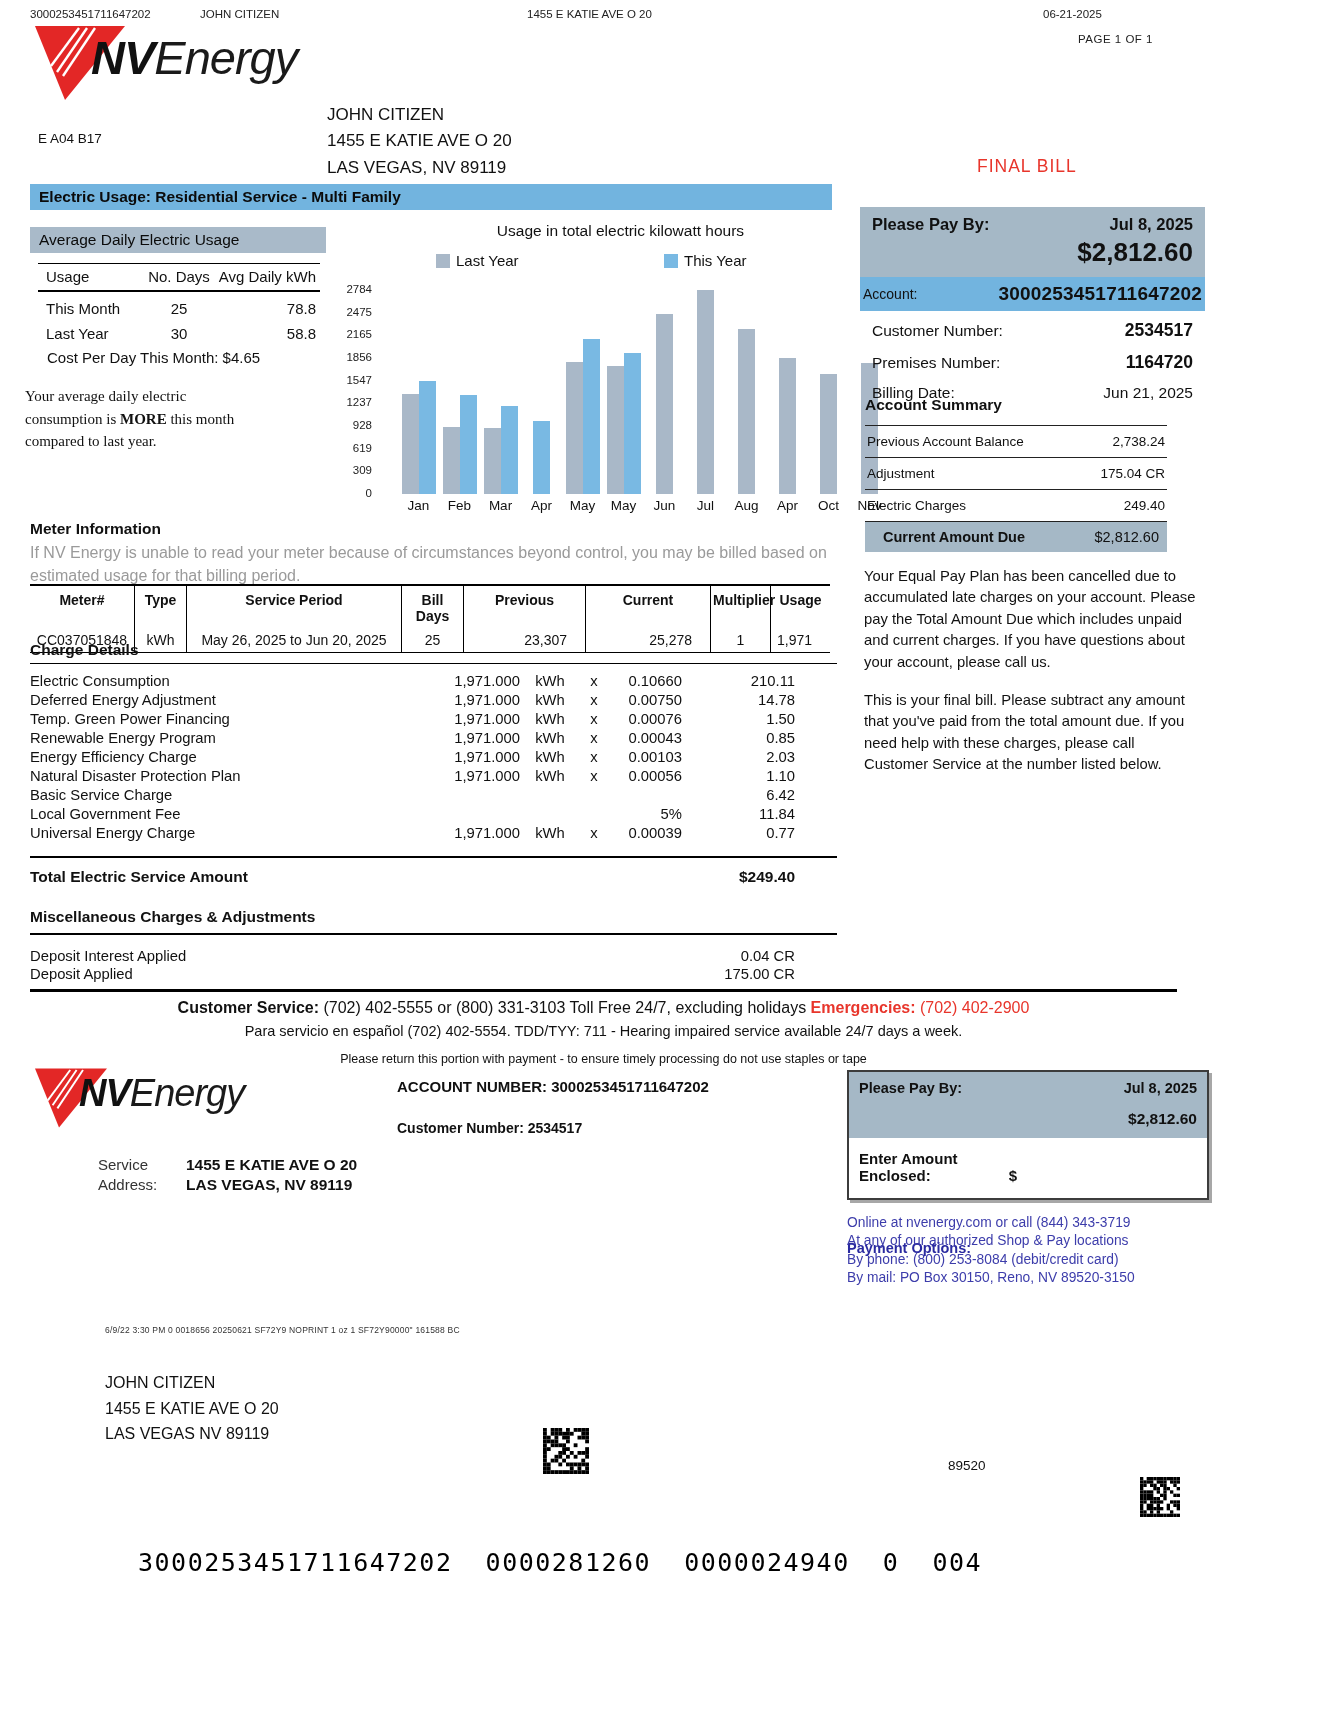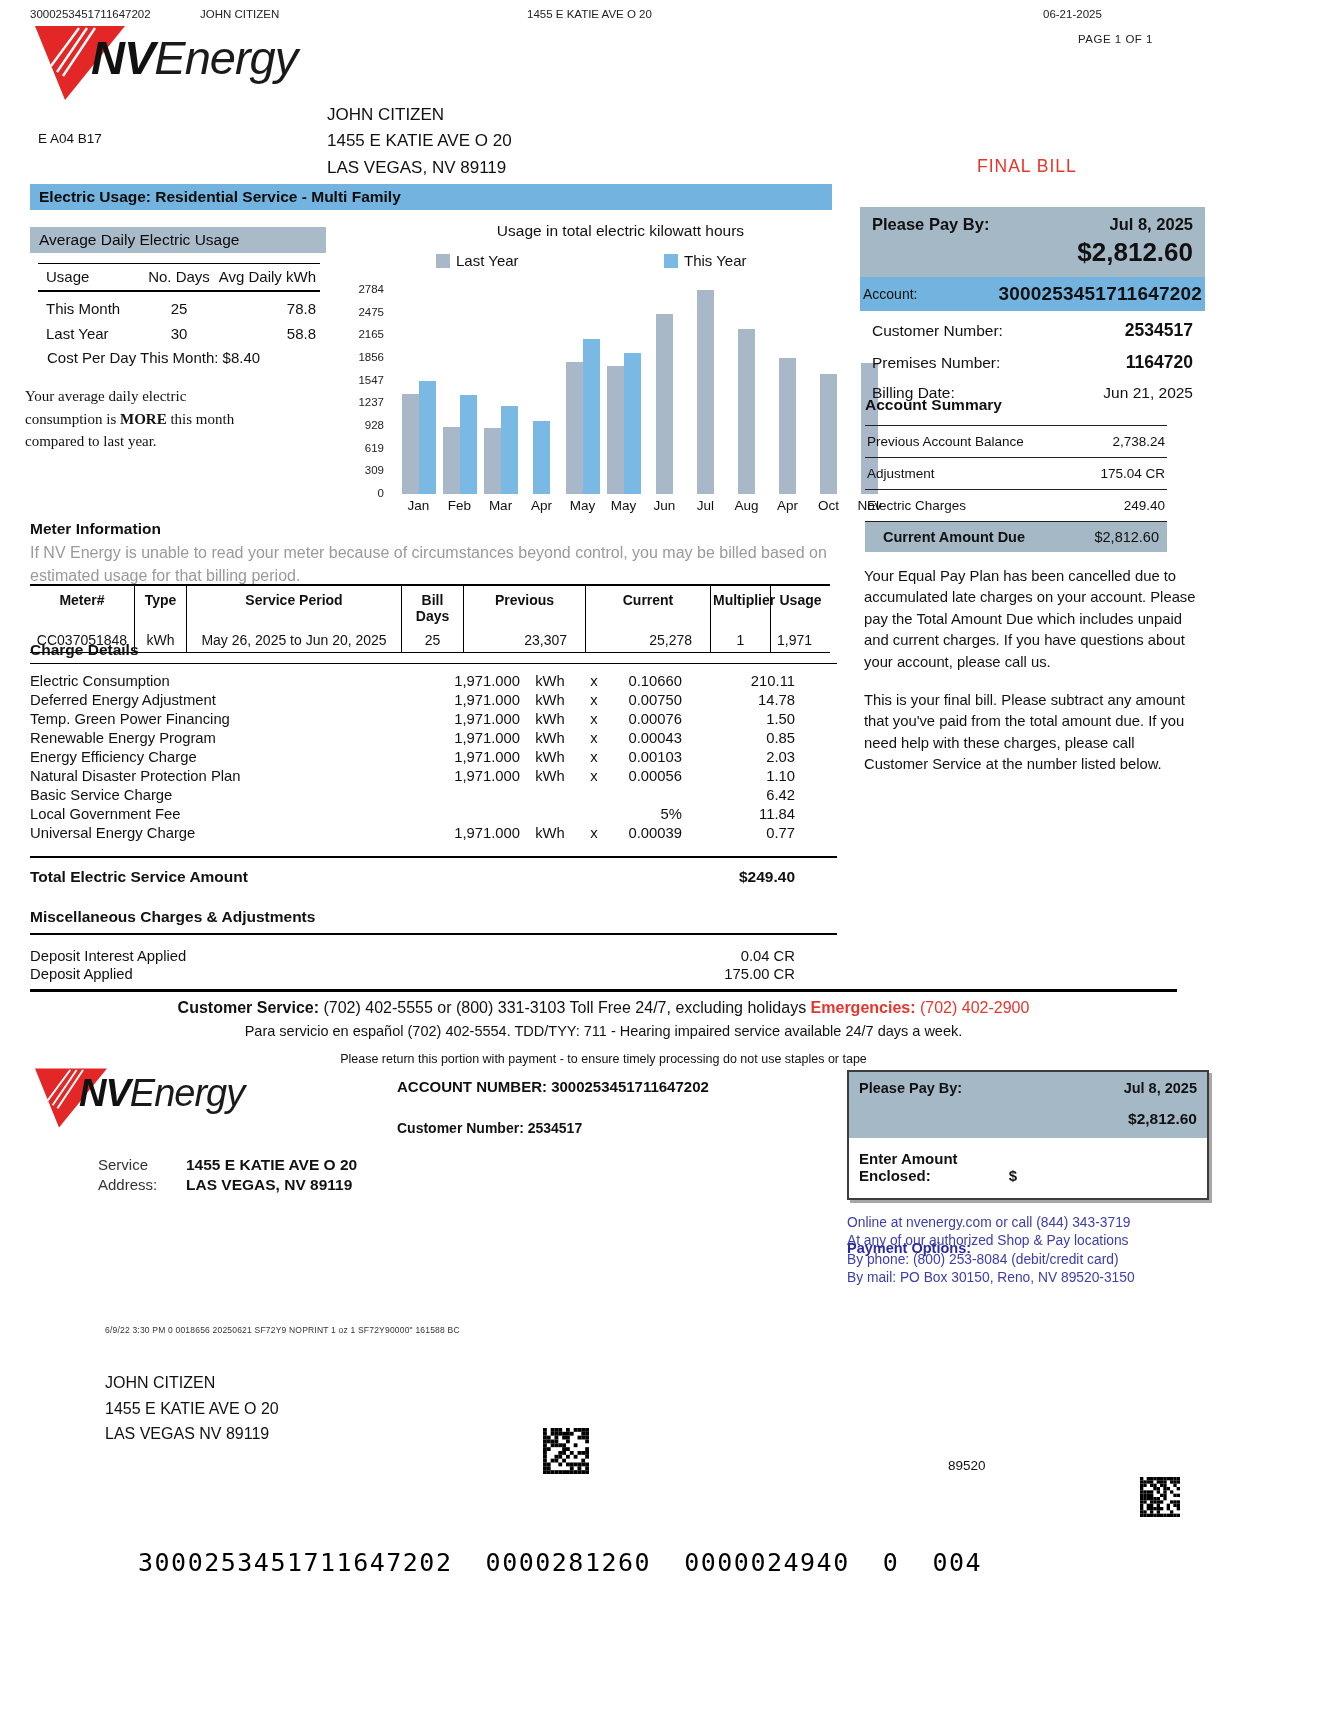--- a/index.html
+++ b/index.html
@@ -22,21 +22,21 @@
   .usage-table .hrow{display:grid;grid-template-columns:105px 72px 105px;border-top:1.5px solid #000;border-bottom:2px solid #000;padding:4px 0 5px 0;}
   .usage-table .drow{display:grid;grid-template-columns:105px 72px 105px;padding:8px 0 0 0;}
   .usage-table .c1{text-align:left;padding-left:8px;}
   .usage-table .c2{text-align:center;}
   .usage-table .c3{text-align:right;padding-right:4px;}
   .note{font-size:15px;line-height:1.5;font-family:Liberation Serif, serif;}
   
   #chart-title{font-size:15.5px;text-align:center;width:100%;}
   .legend-item{position:absolute;display:flex;align-items:center;font-size:15px;gap:6px;}
   .swatch{width:14px;height:14px;display:inline-block;}
-  .ytick{position:absolute;right:4px;width:40px;text-align:right;font-size:11.5px;color:#222;}
+  .ytick{position:absolute;right:16px;width:40px;text-align:right;font-size:11.5px;color:#222;}
   #yaxis{position:absolute;left:0;top:68px;width:40px;height:204px;}
   #groups{position:absolute;left:50px;top:68px;width:492px;height:204px;display:flex;align-items:flex-end;}
   .bargroup{flex:1;display:flex;align-items:flex-end;justify-content:center;height:100%;}
   .bar{width:17px;}
   #months{position:absolute;left:50px;top:276px;width:492px;display:flex;}
   .month{flex:1;text-align:center;font-size:13.5px;}
   
   .paybox{width:345px;}
   .paybox .head{background:#a5b8c6;padding:8px 12px 9px 12px;}
   .paybox .head .r1{display:flex;justify-content:space-between;font-weight:bold;font-size:16.5px;}
@@ -151,21 +151,21 @@
       <span class="c2">25</span>
       <span class="c3">78.8</span>
     </div>
     <div class="drow">
       <span class="c1">Last Year</span>
       <span class="c2">30</span>
       <span class="c3">58.8</span>
     </div>
   </div>
 
-  <div class="abs" style="left:47px;top:349px;font-size:15px;">Cost Per Day This Month: $8.40</div>
+  <div class="abs" style="left:47px;top:349px;font-size:15px;">Cost Per Day This Month: $4.65</div>
 
   <div class="abs note" style="left:25px;top:385px;width:220px;"><span>Your average daily electric consumption is </span><b>MORE</b><span> this month compared to last year.</span></div>
 
   <div class="abs" style="left:348px;top:222px;width:545px;height:300px;">
     <div id="chart-title">Usage in total electric kilowatt hours</div>
     <div class="legend-item" style="left:88px;top:30px;">
       <span class="swatch" style="background:#a9b8c8;"></span>
       <span>Last Year</span>
     </div>
     <div class="legend-item" style="left:316px;top:30px;">

